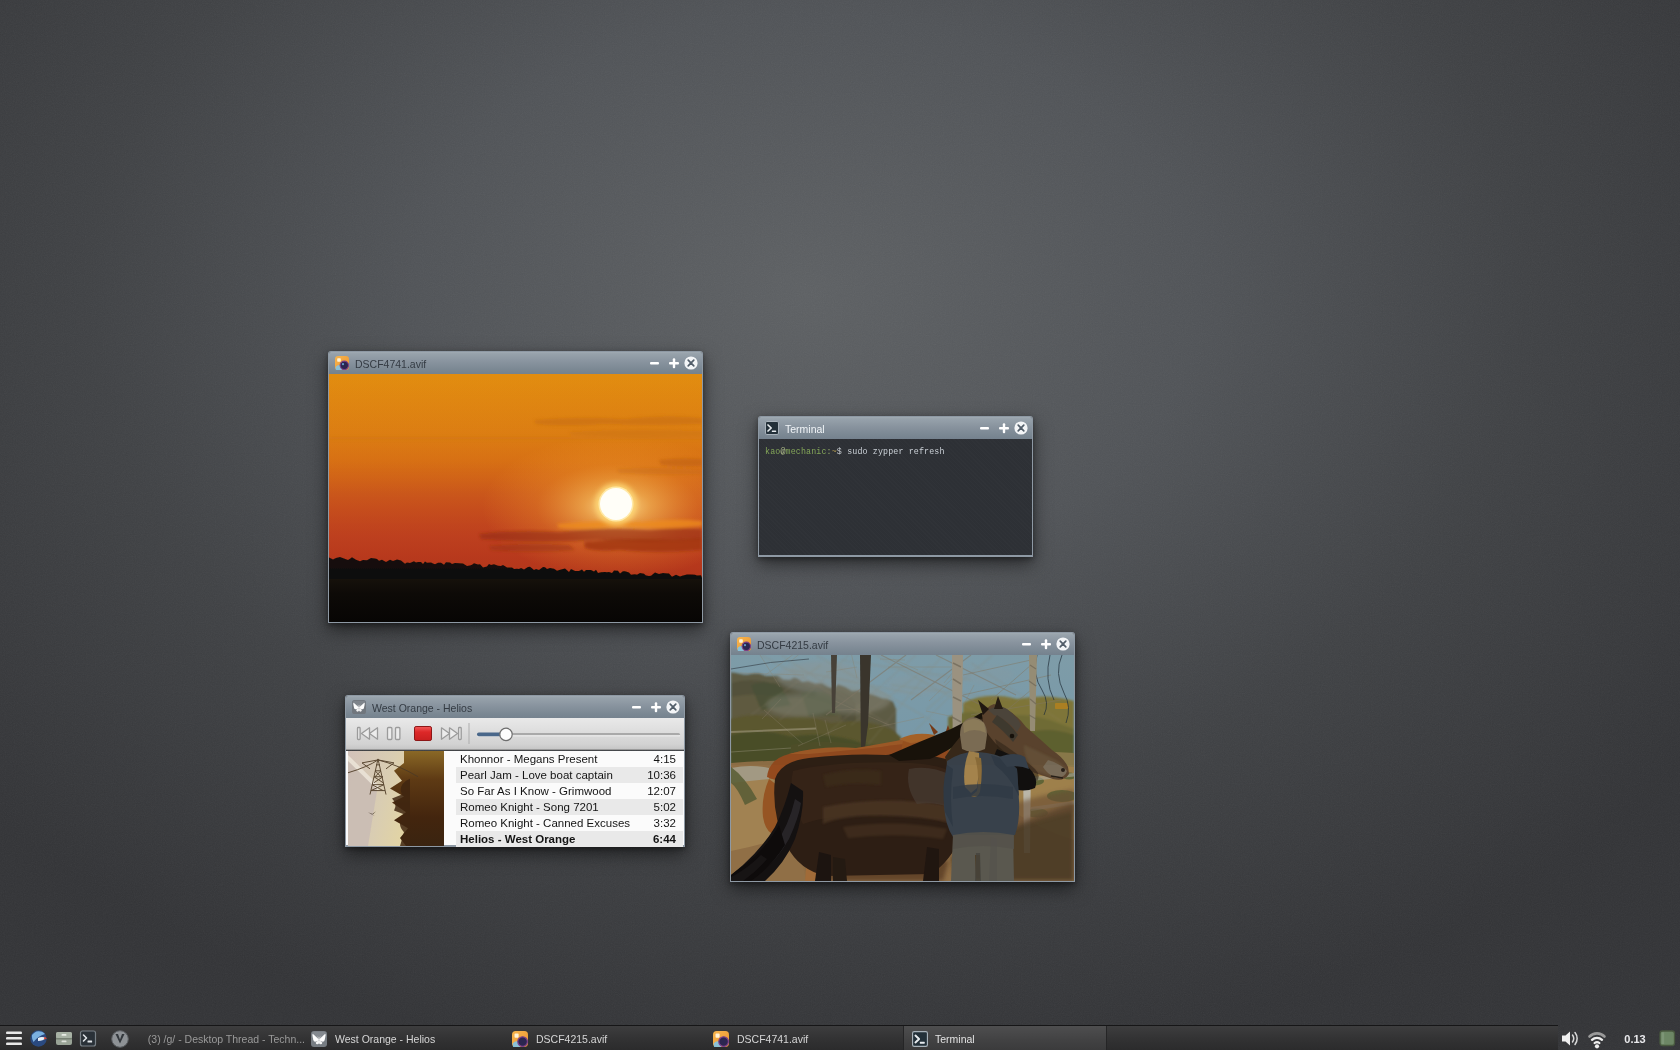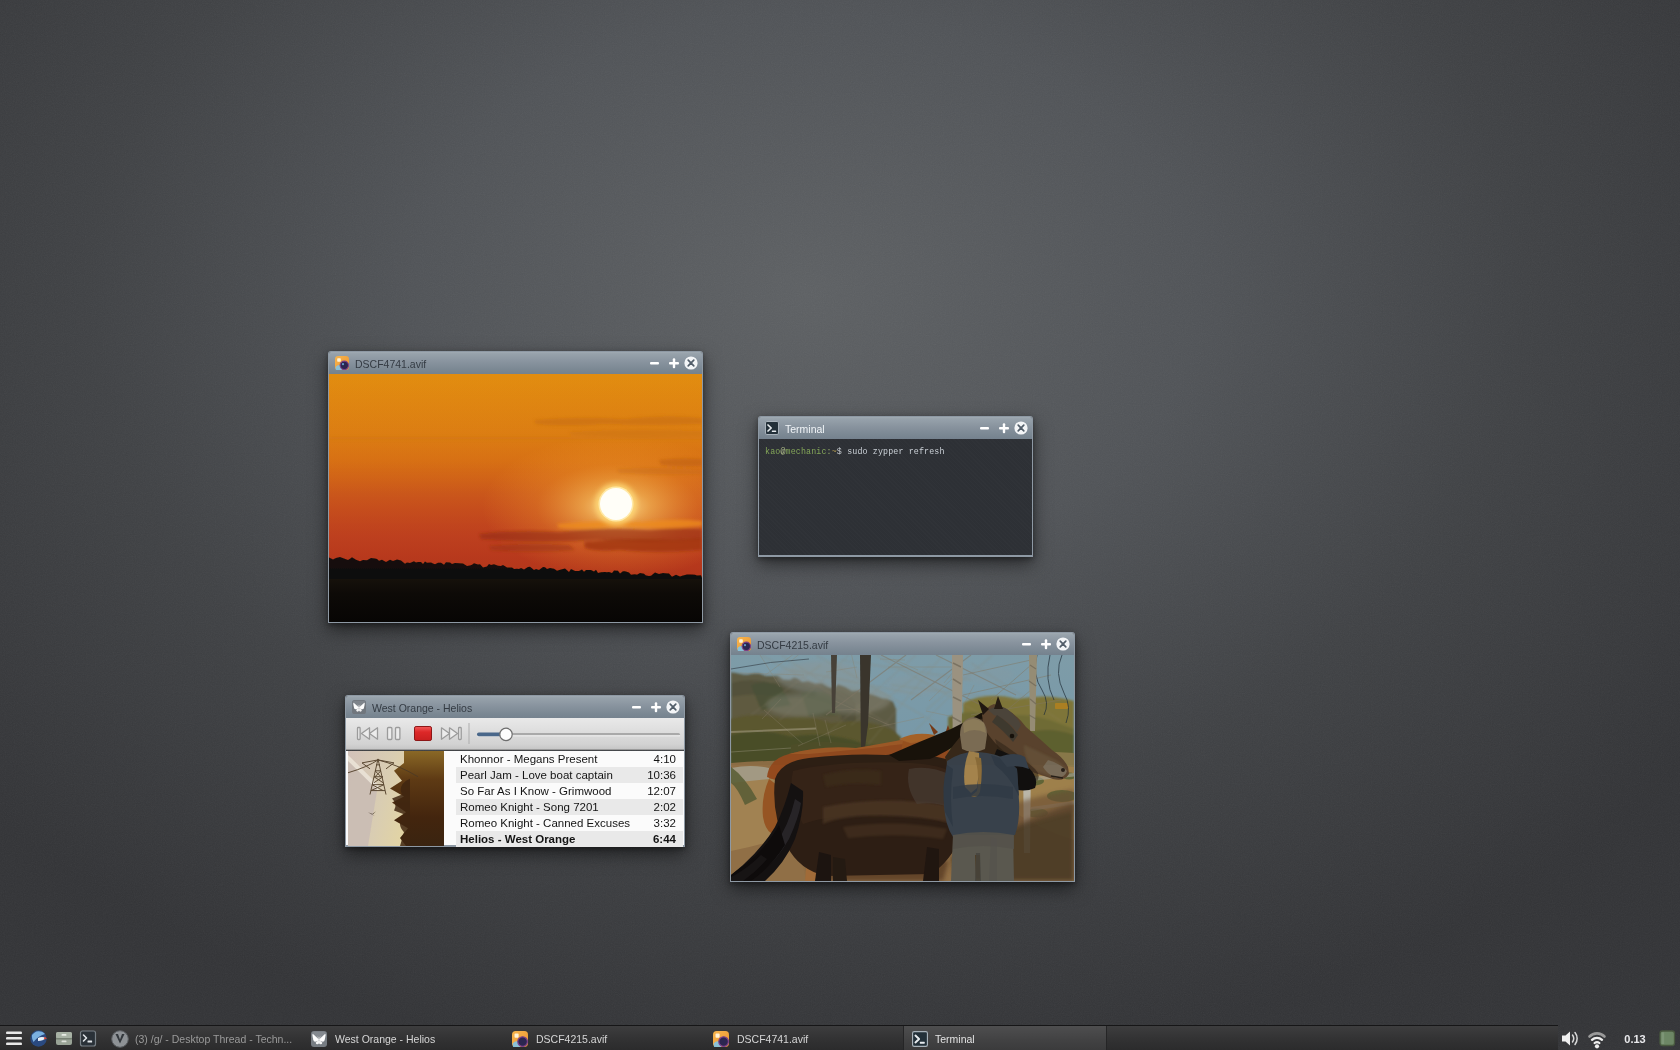--- a/index.html
+++ b/index.html
@@ -445,31 +445,31 @@
         <path d="M23 40 L37 40 M24 34 L36 34 M26 26 L35 26 M27 20 L33 20 M28 14 L32 14"></path>
         <path d="M23 40 L36 34 M24 34 L35 40 M26 26 L35 32 M26 32 L35 26 M27 20 L33 26 M27 26 L33 20"></path>
         <path d="M14 12 L30 9 L46 12 M14 12 L22 18 M46 12 L38 18"></path>
         <path d="M0 22 Q20 16 30 9"></path>
           <path d="M30 9 Q50 14 70 26"></path>
       </g>
       <path d="M20 62 L25 64 L28 61 L24 64 L27 66 Z" fill="#3a2c1c"></path>
     </svg>
 
     <div style="position:absolute; left:110px; top:0; right:1px; bottom:1px; font-size:11.5px; color:#141414;">
-      <div class="plr"><span class="plt">4:10</span>Khonnor - Megans Present</div>
+      <div class="plr"><span class="plt">4:15</span>Khonnor - Megans Present</div>
       <div class="plr" style="background:#e9e9e9;"><span class="plt">10:36</span>Pearl Jam - Love boat captain</div>
       <div class="plr"><span class="plt">12:07</span>So Far As I Know - Grimwood</div>
-      <div class="plr" style="background:#e9e9e9;"><span class="plt">2:02</span>Romeo Knight - Song 7201</div>
+      <div class="plr" style="background:#e9e9e9;"><span class="plt">5:02</span>Romeo Knight - Song 7201</div>
       <div class="plr"><span class="plt">3:32</span>Romeo Knight - Canned Excuses</div>
       <div class="plr" style="background:#e9e9e9; font-weight:bold;"><span class="plt">6:44</span>Helios - West Orange</div>
     </div>
   </div>
 </div>
 
-<div id="panel" style="position:absolute; left:0; top:1025px; width:1558px; height:25px; background:linear-gradient(#3d3d3e, #323233 55%, #2b2b2c); border-top:1px solid #161617;">
+<div id="panel" style="position:absolute; left:0; top:1025px; width:1558px; height:25px; background:linear-gradient(#3d3d3e, #323233 55%, #2b2b2c); border-top:1px solid #161617;text-align:right;">
 
   <svg width="100" height="25" viewBox="0 0 100 25" style="position:absolute; left:0; top:0;">
     <g fill="#e8e8e8">
       <rect x="6" y="5.5" width="16" height="2.6" rx="1.2"></rect>
       <rect x="6" y="11" width="16" height="2.6" rx="1.2"></rect>
       <rect x="6" y="16.5" width="16" height="2.6" rx="1.2"></rect>
     </g>
     <circle cx="38.5" cy="12.5" r="8.2" fill="#2a4a80"></circle>
     <path d="M32 9 A8.2 8.2 0 0 1 45 8 Q38 10 33.5 16 Q31.5 13 32 9 Z" fill="#7ab0e0"></path>
     <path d="M38 12 Q42 10 46 12 Q43 15 38 15 Z" fill="#e8f0f8"></path>

